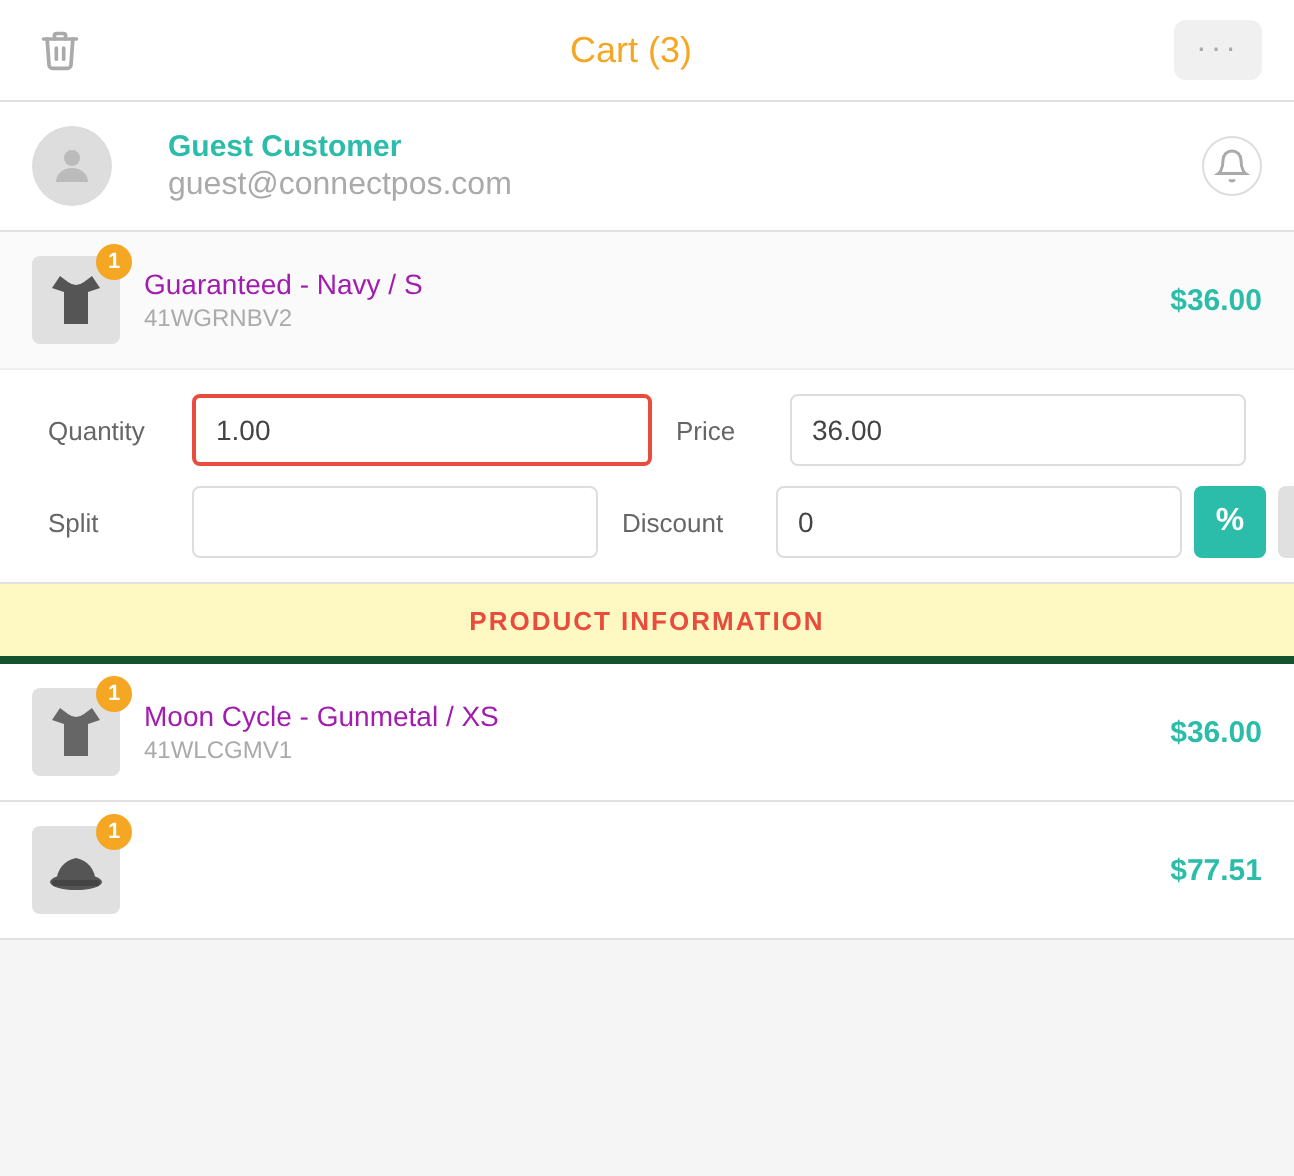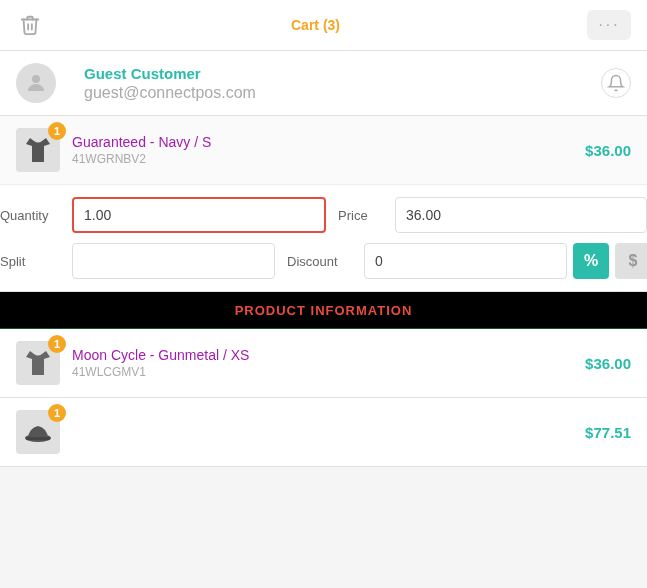--- a/index.html
+++ b/index.html
@@ -15,22 +15,22 @@
     
     .header {
       background: #fff;
       display: flex;
       align-items: center;
       justify-content: space-between;
       padding: 10px 16px;
       border-bottom: 1px solid #e0e0e0;
     }
     .header-title {
-      font-size: 14px;
-      font-weight: bold;
+      font-size: 18px;
+      font-weight: normal;
       color: #555;
       flex: 1;
       text-align: center;
     }
     .header-title span {
       color: #f5a623;
     }
     .trash-icon {
       width: 28px;
       height: 28px;
@@ -164,21 +164,21 @@
     }
     .item-price {
       color: #2bbcaa;
       font-weight: bold;
       font-size: 15px;
     }
 
     
     .item-details {
       background: #fff;
-      padding: 12px 0;
+      padding: 12px 24px;
       border-top: 1px solid #eee;
     }
     .detail-row {
       display: flex;
       align-items: center;
       gap: 12px;
       margin-bottom: 10px;
     }
     .detail-row:last-child {
       margin-bottom: 0;
@@ -221,24 +221,24 @@
       background: #2bbcaa;
       color: #fff;
     }
     .discount-btn.inactive {
       background: #e0e0e0;
       color: #999;
     }
 
     
     .product-info-section {
-      background: #000000;
+      background: #fef9c3;
       text-align: center;
       padding: 10px;
-      border-bottom: 1px solid #14532d;
+      border-bottom: 4px solid #14532d;
     }
     .product-info-label {
       color: #e74c3c;
       font-size: 13px;
       font-weight: bold;
       letter-spacing: 1px;
     }
 
     
     .cart-item-simple {

